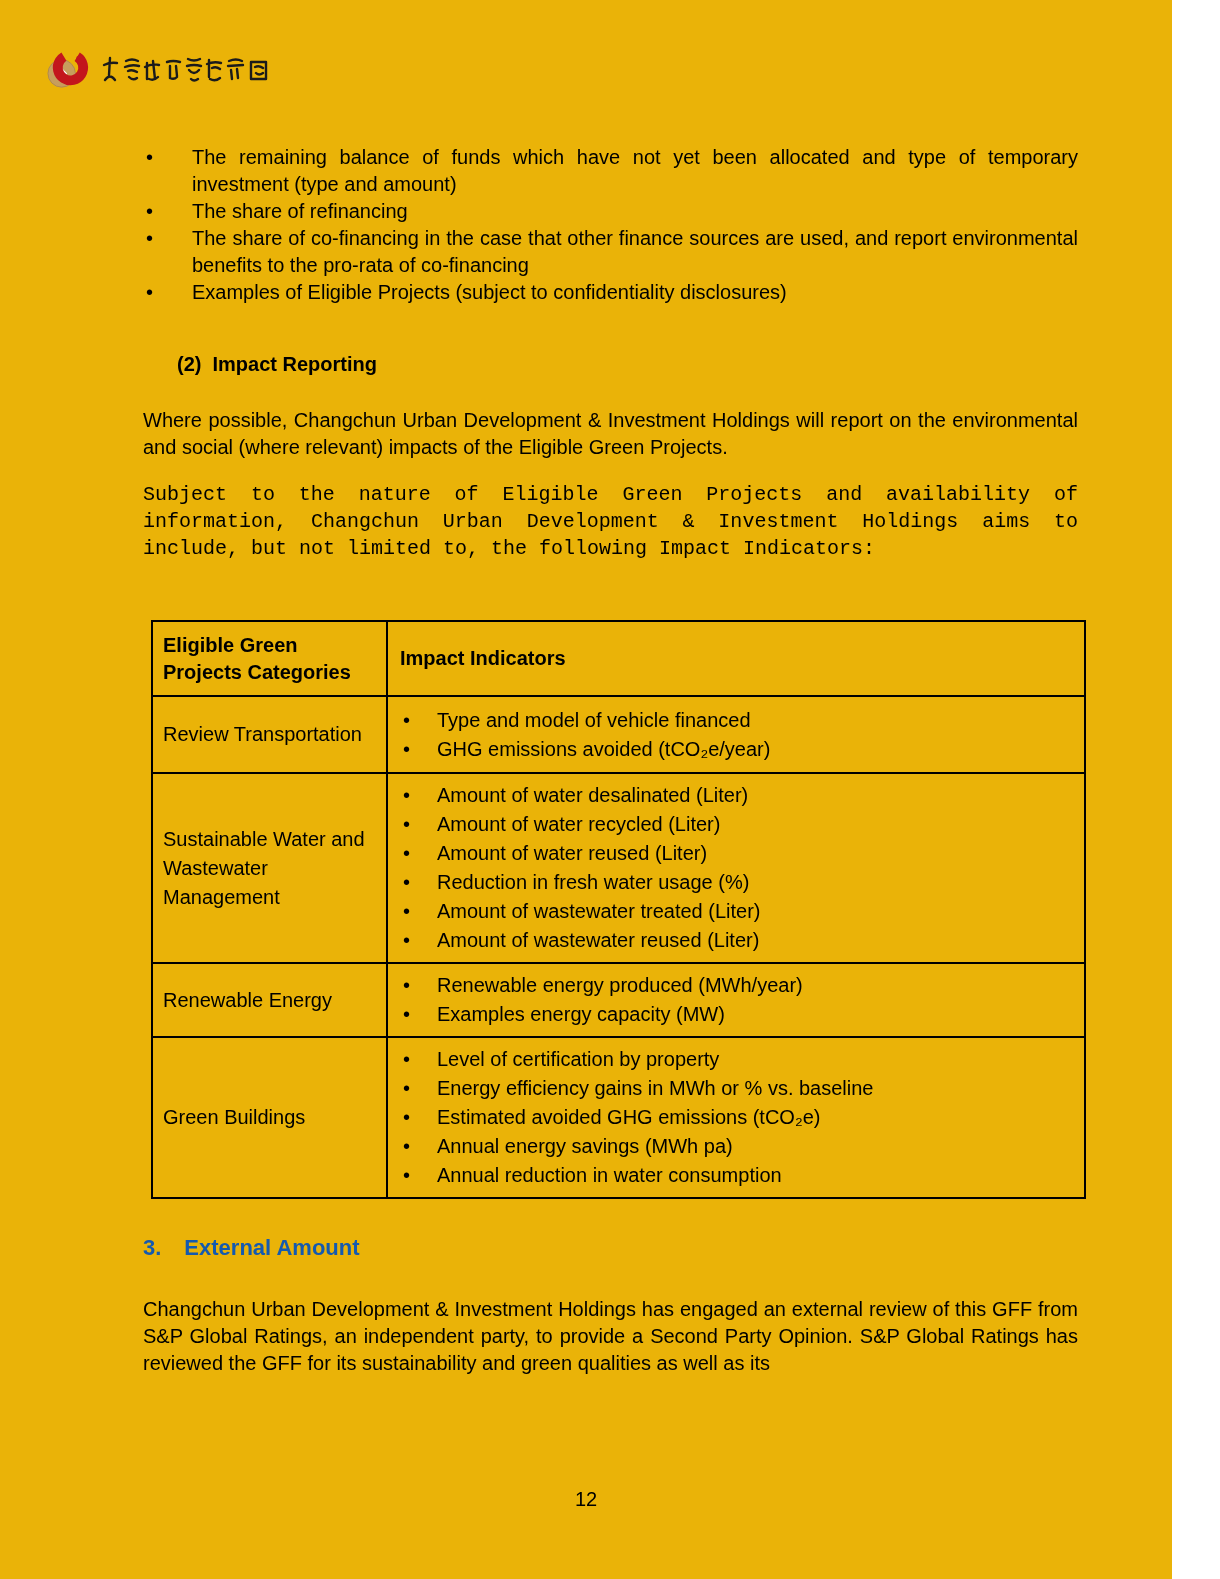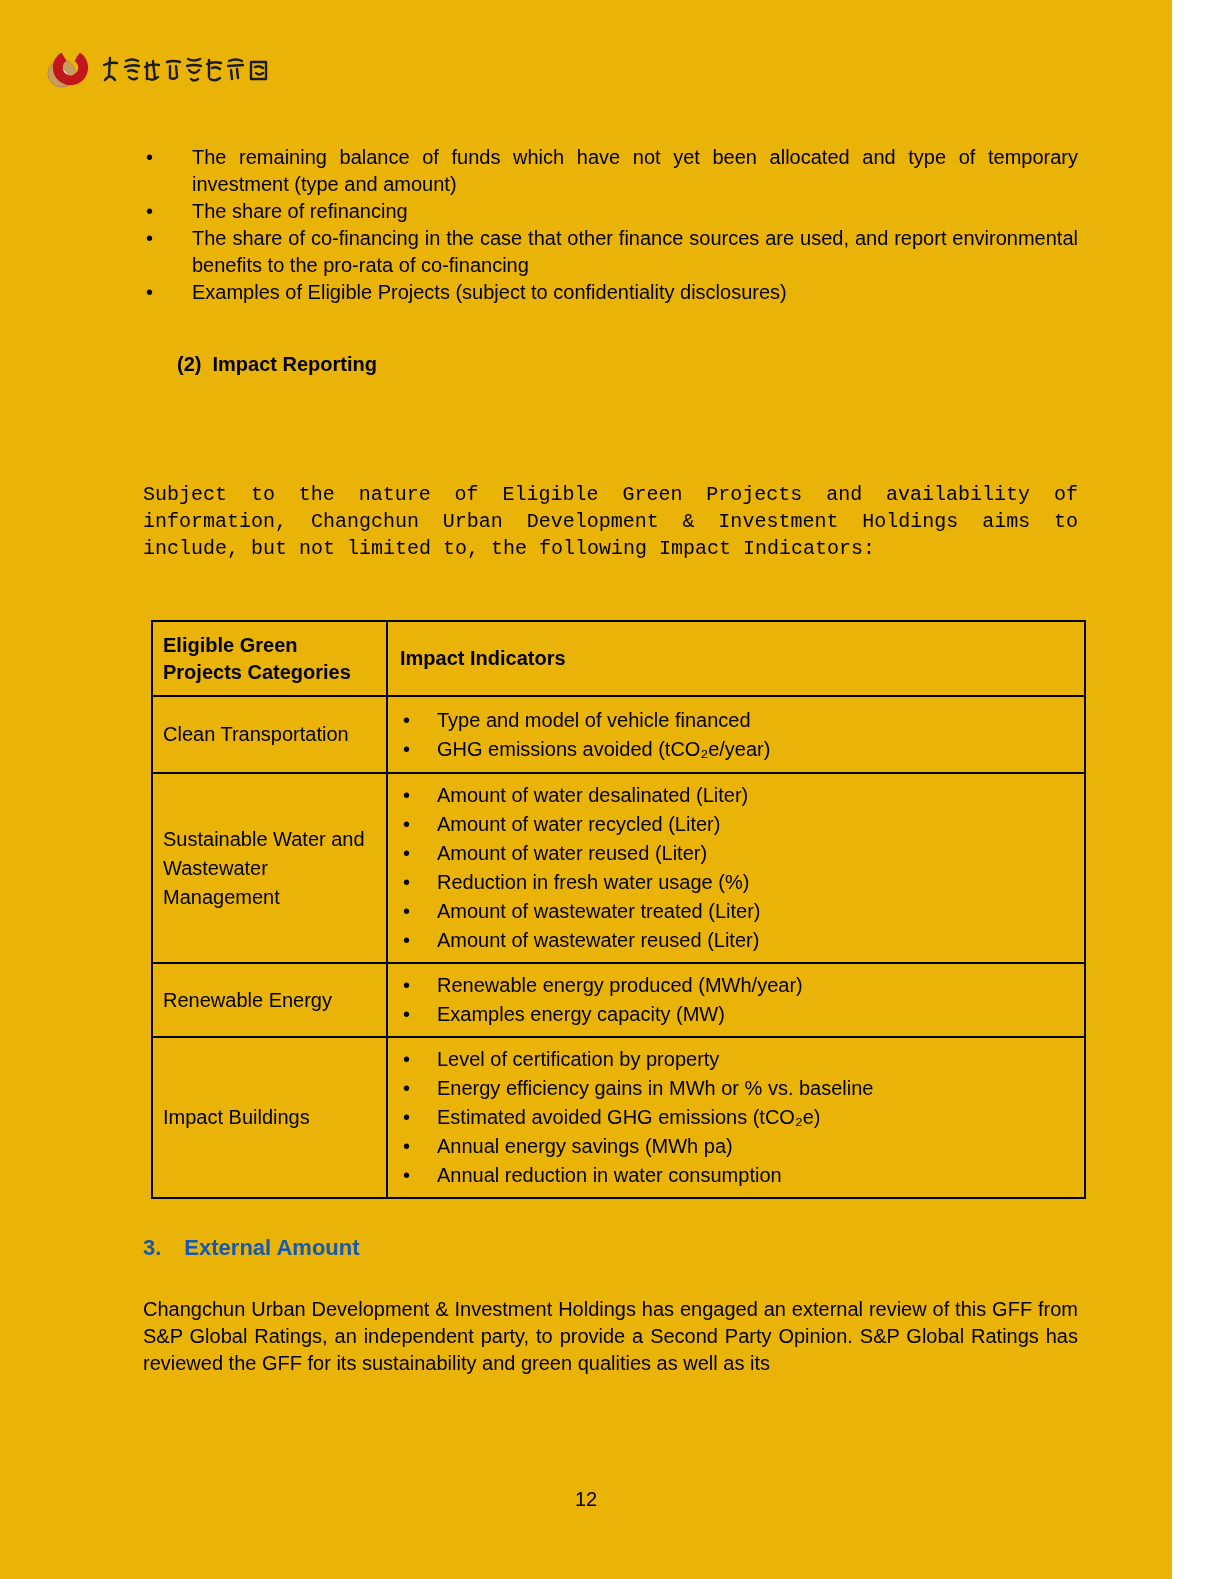--- a/index.html
+++ b/index.html
@@ -186,34 +186,35 @@
     <li>The share of refinancing</li>
     <li>The share of co-financing in the case that other finance sources are used, and report environmental benefits to the pro-rata of co-financing</li>
     <li>Examples of Eligible Projects (subject to confidentiality disclosures)</li>
   </ul>
 
   <div class="h-impact">
     <span class="num">(2)</span>
     <span class="txt">Impact Reporting</span>
   </div>
 
+  <p class="para para1">Where possible, Changchun Urban Development &amp; Investment Holdings will report on the environmental and social (where relevant) impacts of the Eligible Green Projects.</p>
   <p class="para para2">Subject to the nature of Eligible Green Projects and availability of information, Changchun Urban Development &amp; Investment Holdings aims to include, but not limited to, the following Impact Indicators:</p>
 
   <table class="impact-table">
     <colgroup>
         <col class="c1">
         <col class="c2">
       </colgroup>
     <tbody>
         <tr class="r-header">
       <th class="h1">Eligible Green Projects Categories</th>
       <th class="h2">Impact Indicators</th>
     </tr>
     <tr class="r-clean">
-      <td class="category">Clean Transportation</td>
+      <td class="category">Review Transportation</td>
       <td class="indicators">
         <ul>
           <li>Type and model of vehicle financed</li>
           <li>GHG emissions avoided (tCO₂e/year)</li>
         </ul>
       </td>
     </tr>
     <tr class="r-water">
       <td class="category">Sustainable Water and Wastewater Management</td>
       <td class="indicators">
@@ -230,21 +231,21 @@
     <tr class="r-renew">
       <td class="category">Renewable Energy</td>
       <td class="indicators">
         <ul>
           <li>Renewable energy produced (MWh/year)</li>
           <li>Examples energy capacity (MW)</li>
         </ul>
       </td>
     </tr>
     <tr class="r-green">
-      <td class="category">Impact Buildings</td>
+      <td class="category">Green Buildings</td>
       <td class="indicators">
         <ul>
           <li>Level of certification by property</li>
           <li>Energy efficiency gains in MWh or % vs. baseline</li>
           <li>Estimated avoided GHG emissions (tCO₂e)</li>
           <li>Annual energy savings (MWh pa)</li>
           <li>Annual reduction in water consumption</li>
         </ul>
       </td>
     </tr>

